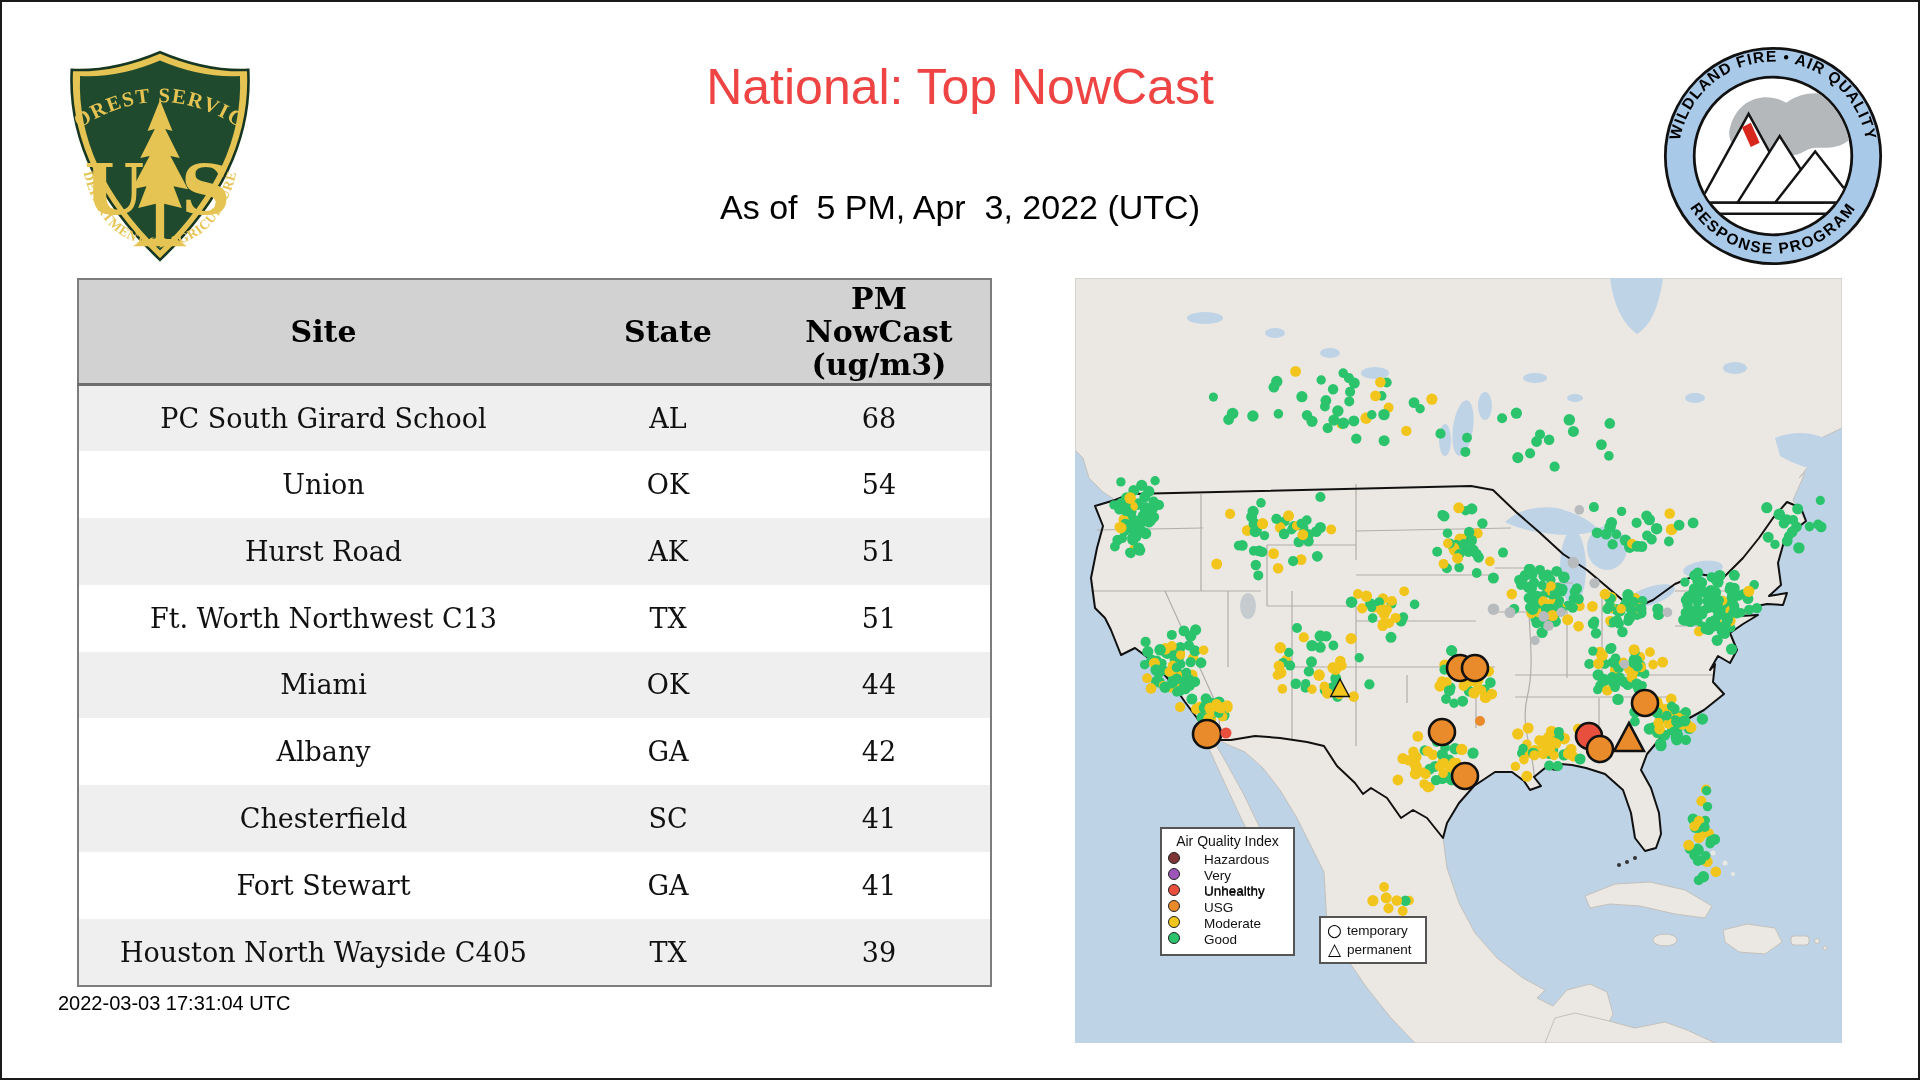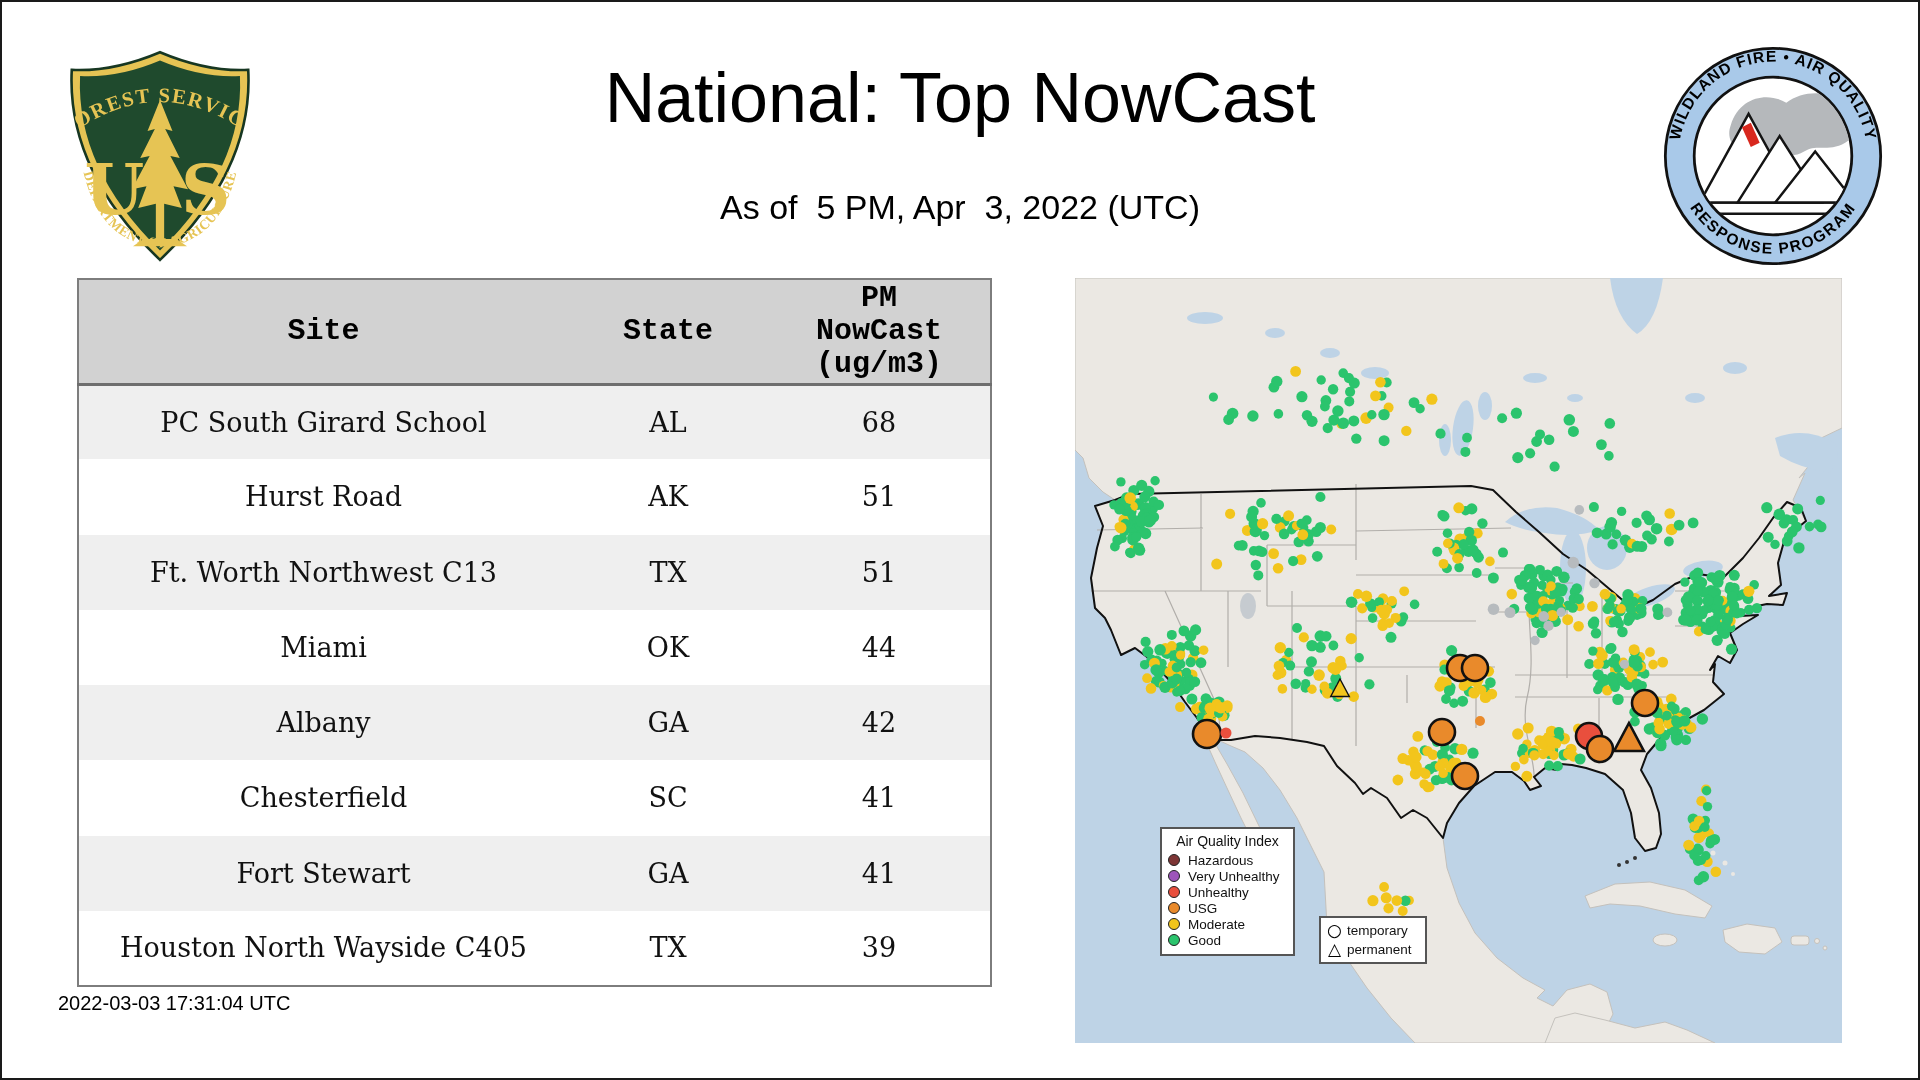--- a/index.html
+++ b/index.html
@@ -2,41 +2,41 @@
 <html><head>
 <meta charset="utf-8">
 <style>
   html,body{margin:0;padding:0;background:#fff;}
   .page{position:relative;width:1920px;height:1080px;background:#fff;overflow:hidden;
         border:2px solid #1a1a1a;box-sizing:border-box;
         font-family:"Liberation Sans",sans-serif;}
   .fs-logo{position:absolute;left:54px;top:44px;width:208px;height:218px;}
   .wf-logo{position:absolute;left:1660px;top:43px;width:222px;height:222px;}
   .title{position:absolute;left:0;top:56px;width:100%;text-align:center;
-         font-size:70px;color:#000000;letter-spacing:0px;}
+         font-size:50px;color:#ef4444;letter-spacing:0px;}
   .subtitle{position:absolute;left:0;top:186px;width:100%;text-align:center;
             font-size:34px;color:#000;white-space:pre;}
   .nowcast-table{position:absolute;left:75px;top:276px;width:913px;height:709px;
       border-collapse:collapse;table-layout:fixed;
       font-family:"DejaVu Serif","Liberation Serif",serif;
       border:2px solid #7d7d7d;}
   .nowcast-table col.c1{width:490px}.nowcast-table col.c2{width:200px}.nowcast-table col.c3{width:223px}
   .nowcast-table thead tr{height:105px;background:#d2d2d2;}
   .nowcast-table th{font-size:30px;font-weight:bold;text-align:center;vertical-align:middle;
-      border-bottom:3px solid #6e6e6e;line-height:1.1;padding:0;font-family:Liberation Mono, monospace;}
+      border-bottom:3px solid #6e6e6e;line-height:1.1;padding:0;}
   .nowcast-table tbody tr{height:60px;}
   .nowcast-table tbody tr:nth-child(odd){background:#efefef;}
   .nowcast-table tbody tr:nth-child(even){background:#ffffff;}
   .nowcast-table td{font-size:27px;text-align:center;vertical-align:middle;padding:12px;color:#111;}
   .map{position:absolute;left:1073px;top:276px;width:844px;height:765px;}
   .map svg{position:absolute;left:0;top:0;}
   .aqi-legend{position:absolute;left:85px;top:549px;width:135px;background:#fff;
       border:2px solid #555;box-sizing:border-box;padding:4px 6px 6px 6px;z-index:5;}
   .aqi-legend-title{font-size:14px;text-align:center;color:#111;margin-bottom:3px;}
-  .aqi-item{display:flex;align-items:center;gap:8px;height:16px;font-size:13.5px;color:#111;}
+  .aqi-item{display:flex;gap:24px;height:16px;font-size:13.5px;color:#111;}
   .aqi-swatch{width:12px;height:12px;border-radius:50%;border:1.8px solid #222;flex:0 0 auto;box-sizing:border-box;}
   .marker-legend{position:absolute;left:244px;top:638px;width:108px;background:#fff;
       border:2px solid #555;box-sizing:border-box;padding:3px 6px;z-index:5;}
   .marker-item{display:flex;align-items:center;gap:5px;height:19px;font-size:13.5px;color:#111;}
   .marker-glyph{font-family:"DejaVu Sans",sans-serif;font-size:17px;line-height:1;color:#000;width:15px;text-align:center;}
   .footer-ts{position:absolute;left:56px;top:990px;font-size:20px;color:#000000;}
 </style>
 </head>
 <body>
 
@@ -106,20 +106,25 @@
             <div>NowCast</div>
             <div>(ug/m3)</div>
           </th>
       </tr>
     </thead>
     <tbody id="table-body">
         <tr>
           <td>PC South Girard School</td>
           <td>AL</td>
           <td>68</td>
+        </tr>
+        <tr>
+          <td>Union</td>
+          <td>OK</td>
+          <td>54</td>
         </tr>
         <tr>
           <td>Hurst Road</td>
           <td>AK</td>
           <td>51</td>
         </tr>
         <tr>
           <td>Ft. Worth Northwest C13</td>
           <td>TX</td>
           <td>51</td>

